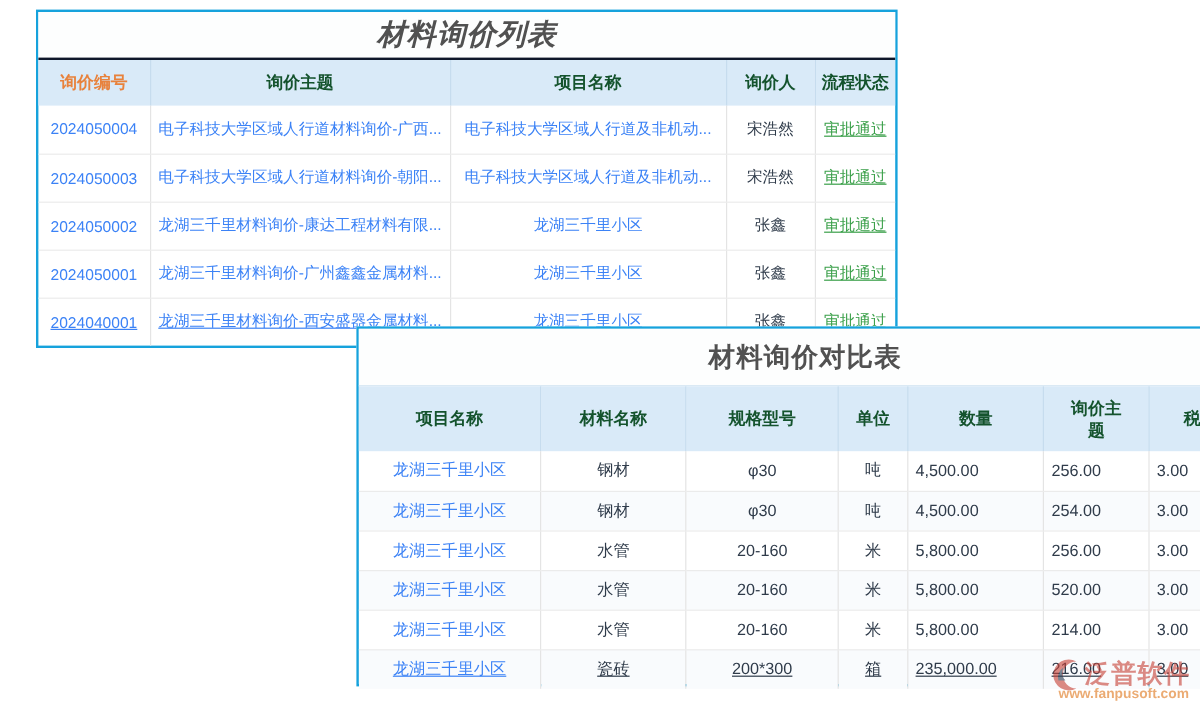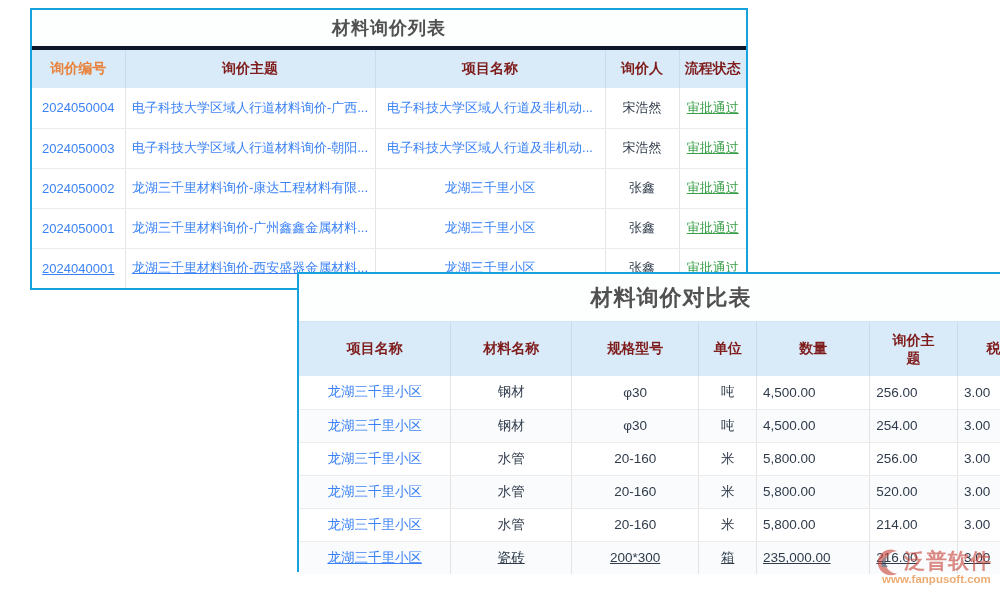--- a/index.html
+++ b/index.html
@@ -13,26 +13,26 @@
     border:2px solid #16a2dc;
   }
   #inquiry-panel { left:30px; top:8px;  width:718px; height:282px; }
   #compare-panel { left:297px; top:272px; width:748px; height:300px; }
 
   .panel-title {
     display:flex; align-items:center; justify-content:center;
     font-weight:bold; color:#515151; background:#fdfefe;
     letter-spacing:1px;
   }
-  #inquiry-panel .panel-title { height:40px; font-size:18px; border-bottom:4px solid #0f172a; }
+  #inquiry-panel .panel-title { height:40px; font-size:24px; border-bottom:2px solid #0f172a;font-style:italic; }
   #compare-panel .panel-title { height:48px; font-size:22px; border-bottom:1px solid #d2e4f2; }
 
   table { width:100%; border-collapse:collapse; table-layout:fixed; }
   th {
-    background:#d9eaf8; color:#7f1d1d; font-weight:bold; font-size:14px;
+    background:#d9eaf8; color:#14532d; font-weight:bold; font-size:14px;
     text-align:center; border-right:1px solid #c6dcee; vertical-align:middle;
   }
   th:last-child { border-right:none; }
   td {
     font-size:13px; text-align:center; vertical-align:middle;
     border-right:1px solid #e4e4e4; border-bottom:1px solid #ebebeb;
     white-space:nowrap; overflow:hidden; color:#2f3b4a; padding:0 6px;
   }
   td:last-child { border-right:none; }
   tr:last-child td { border-bottom:none;text-decoration:underline; }

